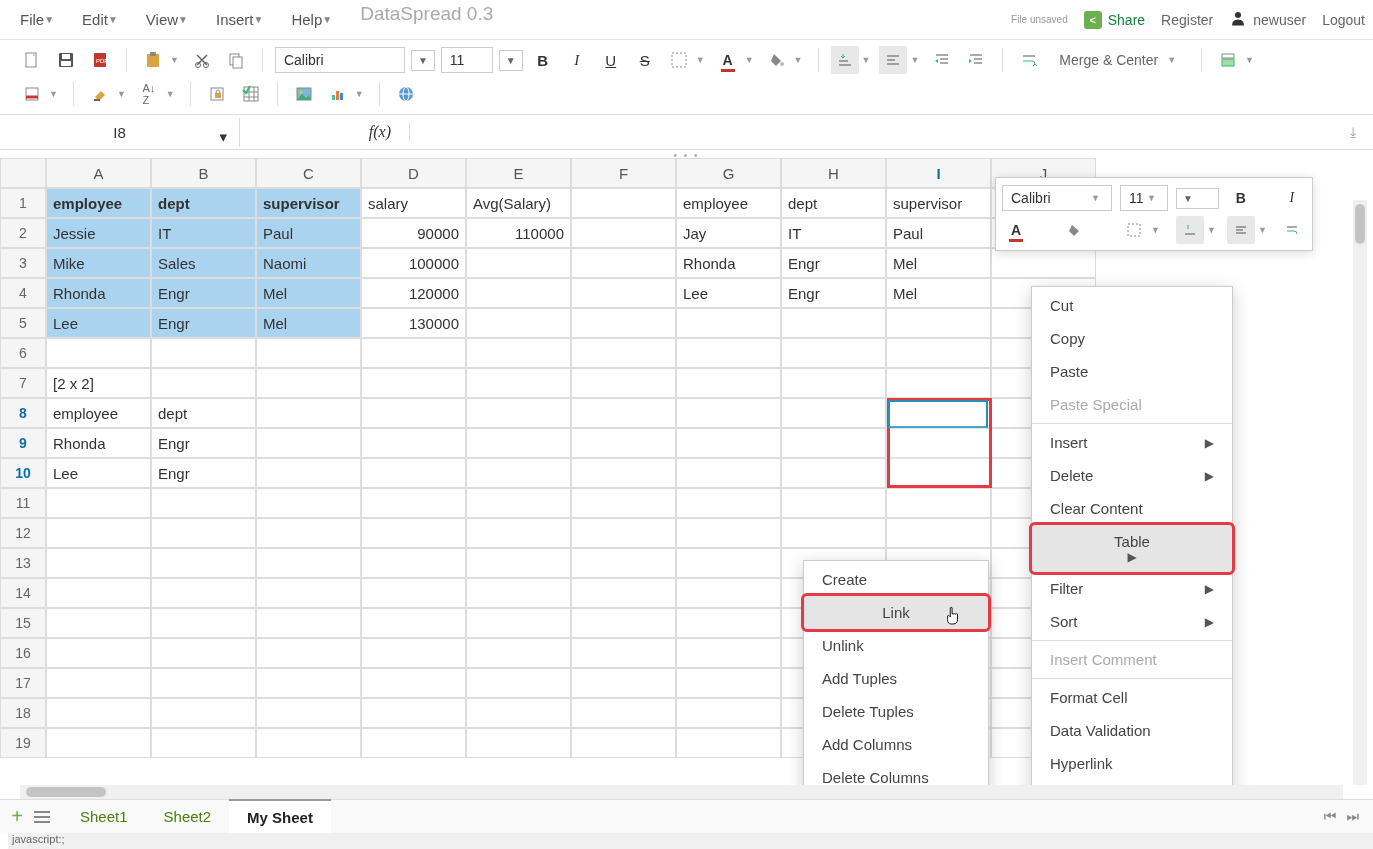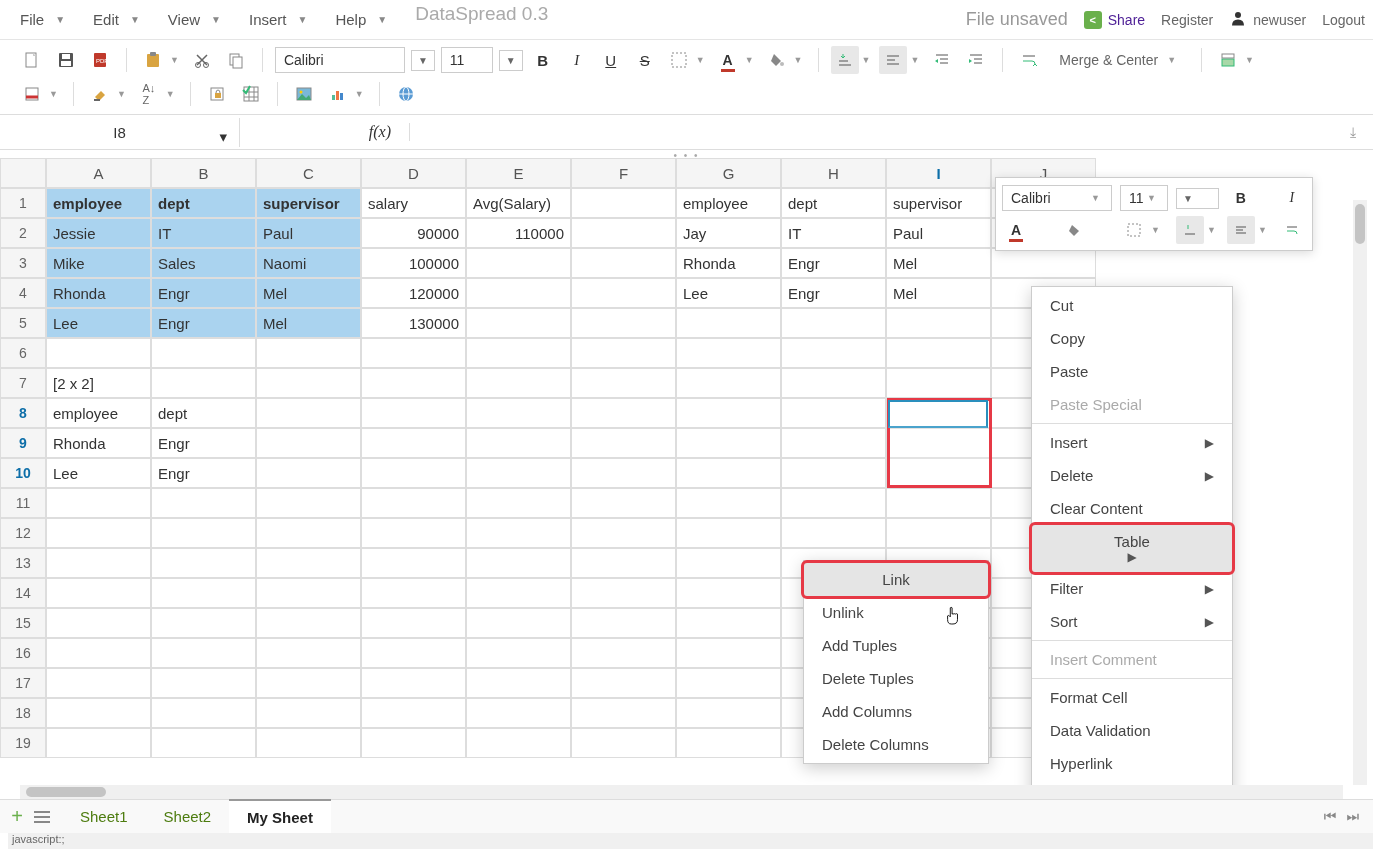--- a/index.html
+++ b/index.html
@@ -1,25 +1,25 @@
 <!DOCTYPE html>
 <html><head>
 <meta charset="utf-8">
 <style>
 * { box-sizing: border-box; margin: 0; padding: 0; }
 body { font-family: Arial, Helvetica, sans-serif; font-size: 14px; color: #333; background: #fff; width: 1373px; height: 849px; overflow: hidden; position: relative; }
 
 
 .menubar { display: flex; align-items: center; height: 40px; padding: 0 8px; border-bottom: 1px solid #e5e5e5; gap: 4px; }
 .menubar-left { display: flex; gap: 4px; }
-.menu-item { padding: 8px 12px; cursor: pointer; display: flex; align-items: center; gap: 11px; color: #555; font-size: 15px; text-align: center; }
+.menu-item { padding: 8px 12px; cursor: pointer; display: flex; align-items: center; gap: 0; color: #555; font-size: 15px; text-align: center; }
 .menu-item .caret { font-size: 10px; color: #888; }
 .app-title { color: #aaa; font-size: 19px; padding-left: 12px; }
 .menubar-right { margin-left: auto; display: flex; align-items: center; gap: 16px; }
-.file-status { color: #999; font-size: 18px; }
+.file-status { color: #999; font-size: 10px; }
 .share-btn { display: flex; align-items: center; gap: 6px; color: #6ab04c; cursor: pointer; }
 .share-icon { width: 18px; height: 18px; background: #6ab04c; border-radius: 3px; display: inline-flex; align-items: center; justify-content: center; color: #fff; font-size: 11px; font-weight: bold; }
 .right-link { color: #666; cursor: pointer; }
 .user-icon { width: 18px; height: 18px; display: inline-block; }
 
 
 .toolbar { display: flex; align-items: center; padding: 6px 18px; gap: 6px; flex-wrap: wrap; }
 .toolbar .sep { width: 1px; height: 24px; background: #ddd; margin: 0 6px; }
 .tb-btn { width: 28px; height: 28px; display: inline-flex; align-items: center; justify-content: center; cursor: pointer; border-radius: 2px; }
 .tb-dropdown { display: inline-flex; align-items: center; }
@@ -111,21 +111,21 @@
     <div class="menu-item">
         <span>Help</span>
         <span class="caret">▼</span>
       </div>
     <div class="app-title">DataSpread 0.3</div>
   </div>
   <div class="menubar-right">
     <span class="file-status">File unsaved</span>
     <span class="share-btn">
       <span class="share-icon">&lt;</span>
-      <span style="color:#4c1d95">Share</span>
+      <span style="color:#15803d">Share</span>
     </span>
     <span class="right-link">Register</span>
     <span style="display:flex;align-items:center;gap:6px">
       <span>
         <svg class="user-icon" viewBox="0 0 24 24">
             <circle cx="12" cy="8" r="4" fill="#333"></circle>
             <path d="M4 22 Q4 14 12 14 Q20 14 20 22 Z" fill="#333"></path>
           </svg>
       </span>
       <span class="right-link">newuser</span>
@@ -703,20 +703,23 @@
     </div>
   <div class="ctx-item">
       <span>Hyperlink</span>
     </div>
   <div class="ctx-item">
       <span>Rich Text Edit</span>
     </div>
 </div>
 
 <div class="ctx-menu" style="left:803px; top:560px; width:186px;">
+  <div class="ctx-item">
+      <span>Create</span>
+    </div>
   <div class="ctx-item highlighted red-box" style="margin:-3px">
       <span>Link</span>
     </div>
   <div class="ctx-item">
       <span>Unlink</span>
     </div>
   <div class="ctx-item">
       <span>Add Tuples</span>
     </div>
   <div class="ctx-item">

